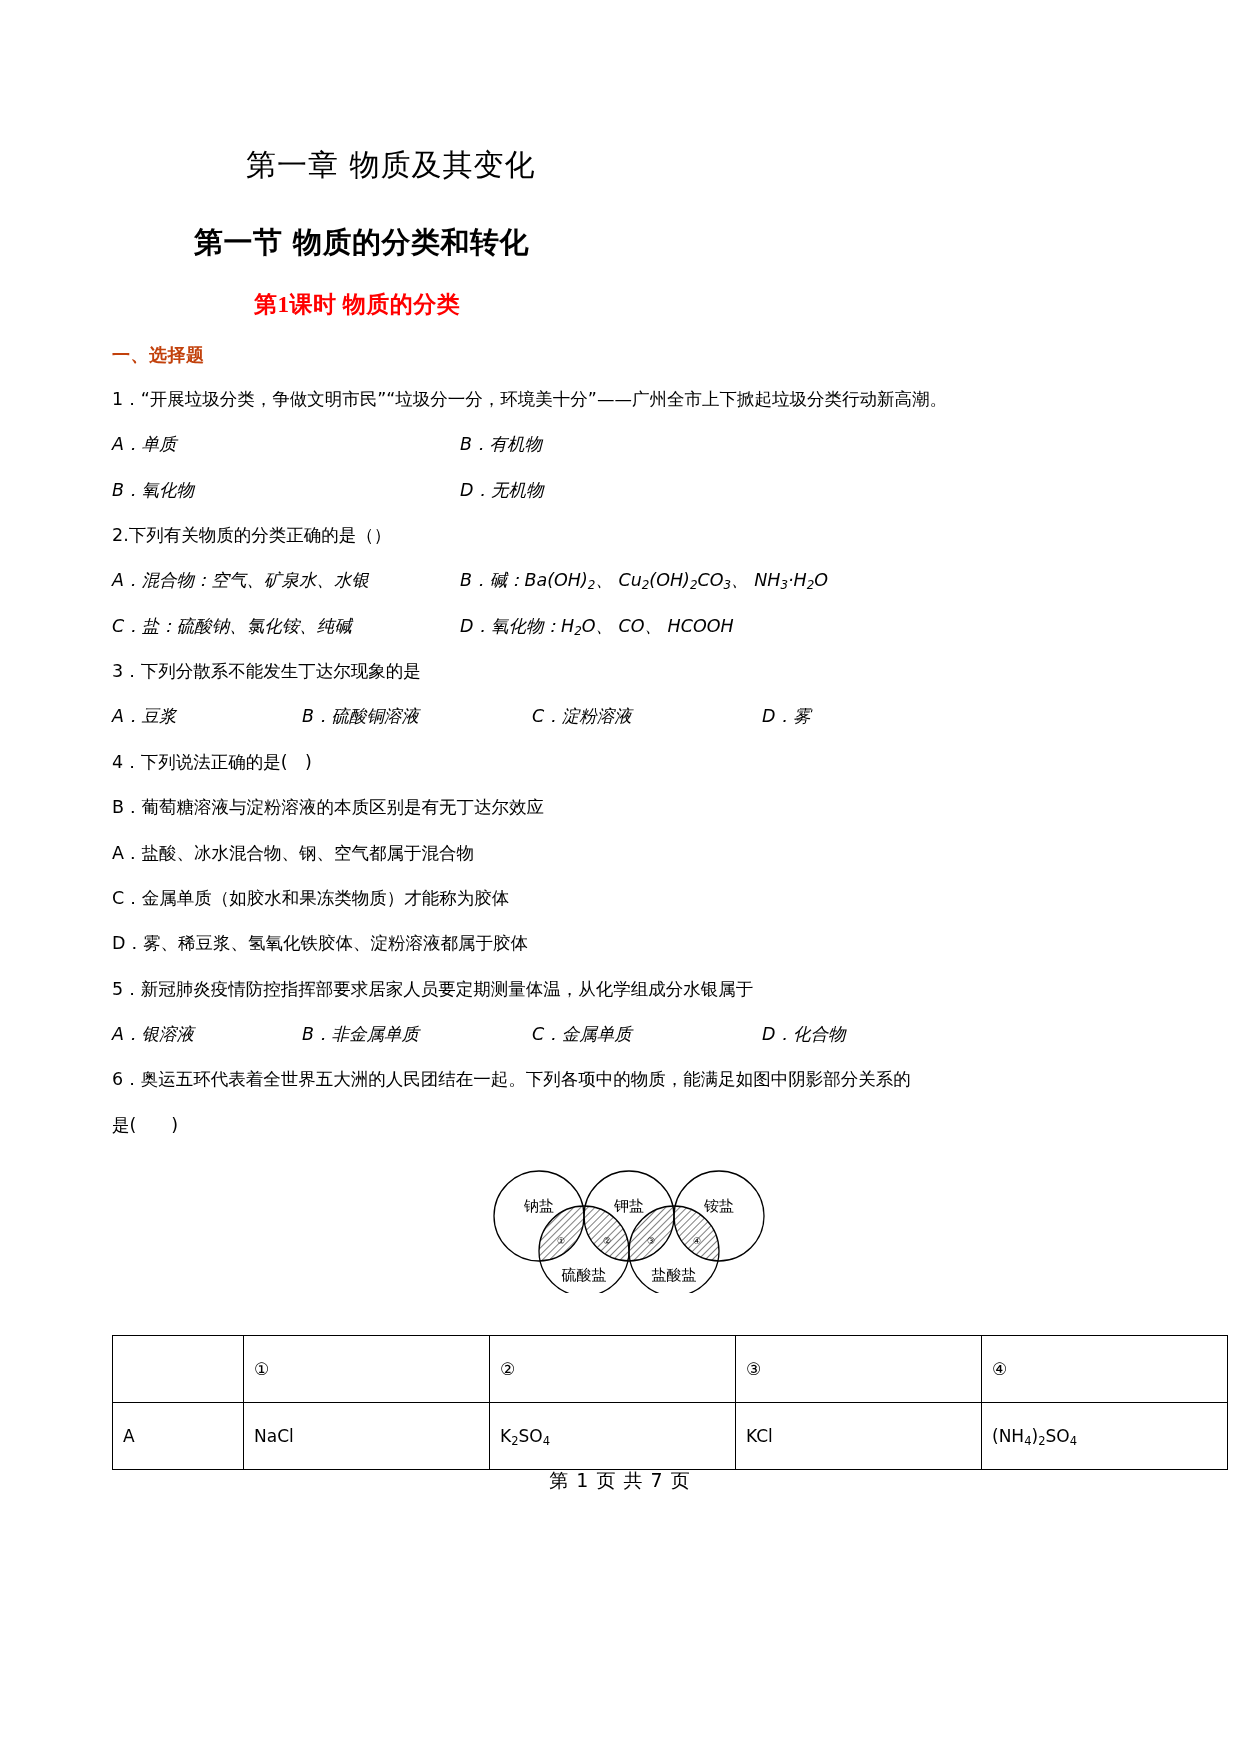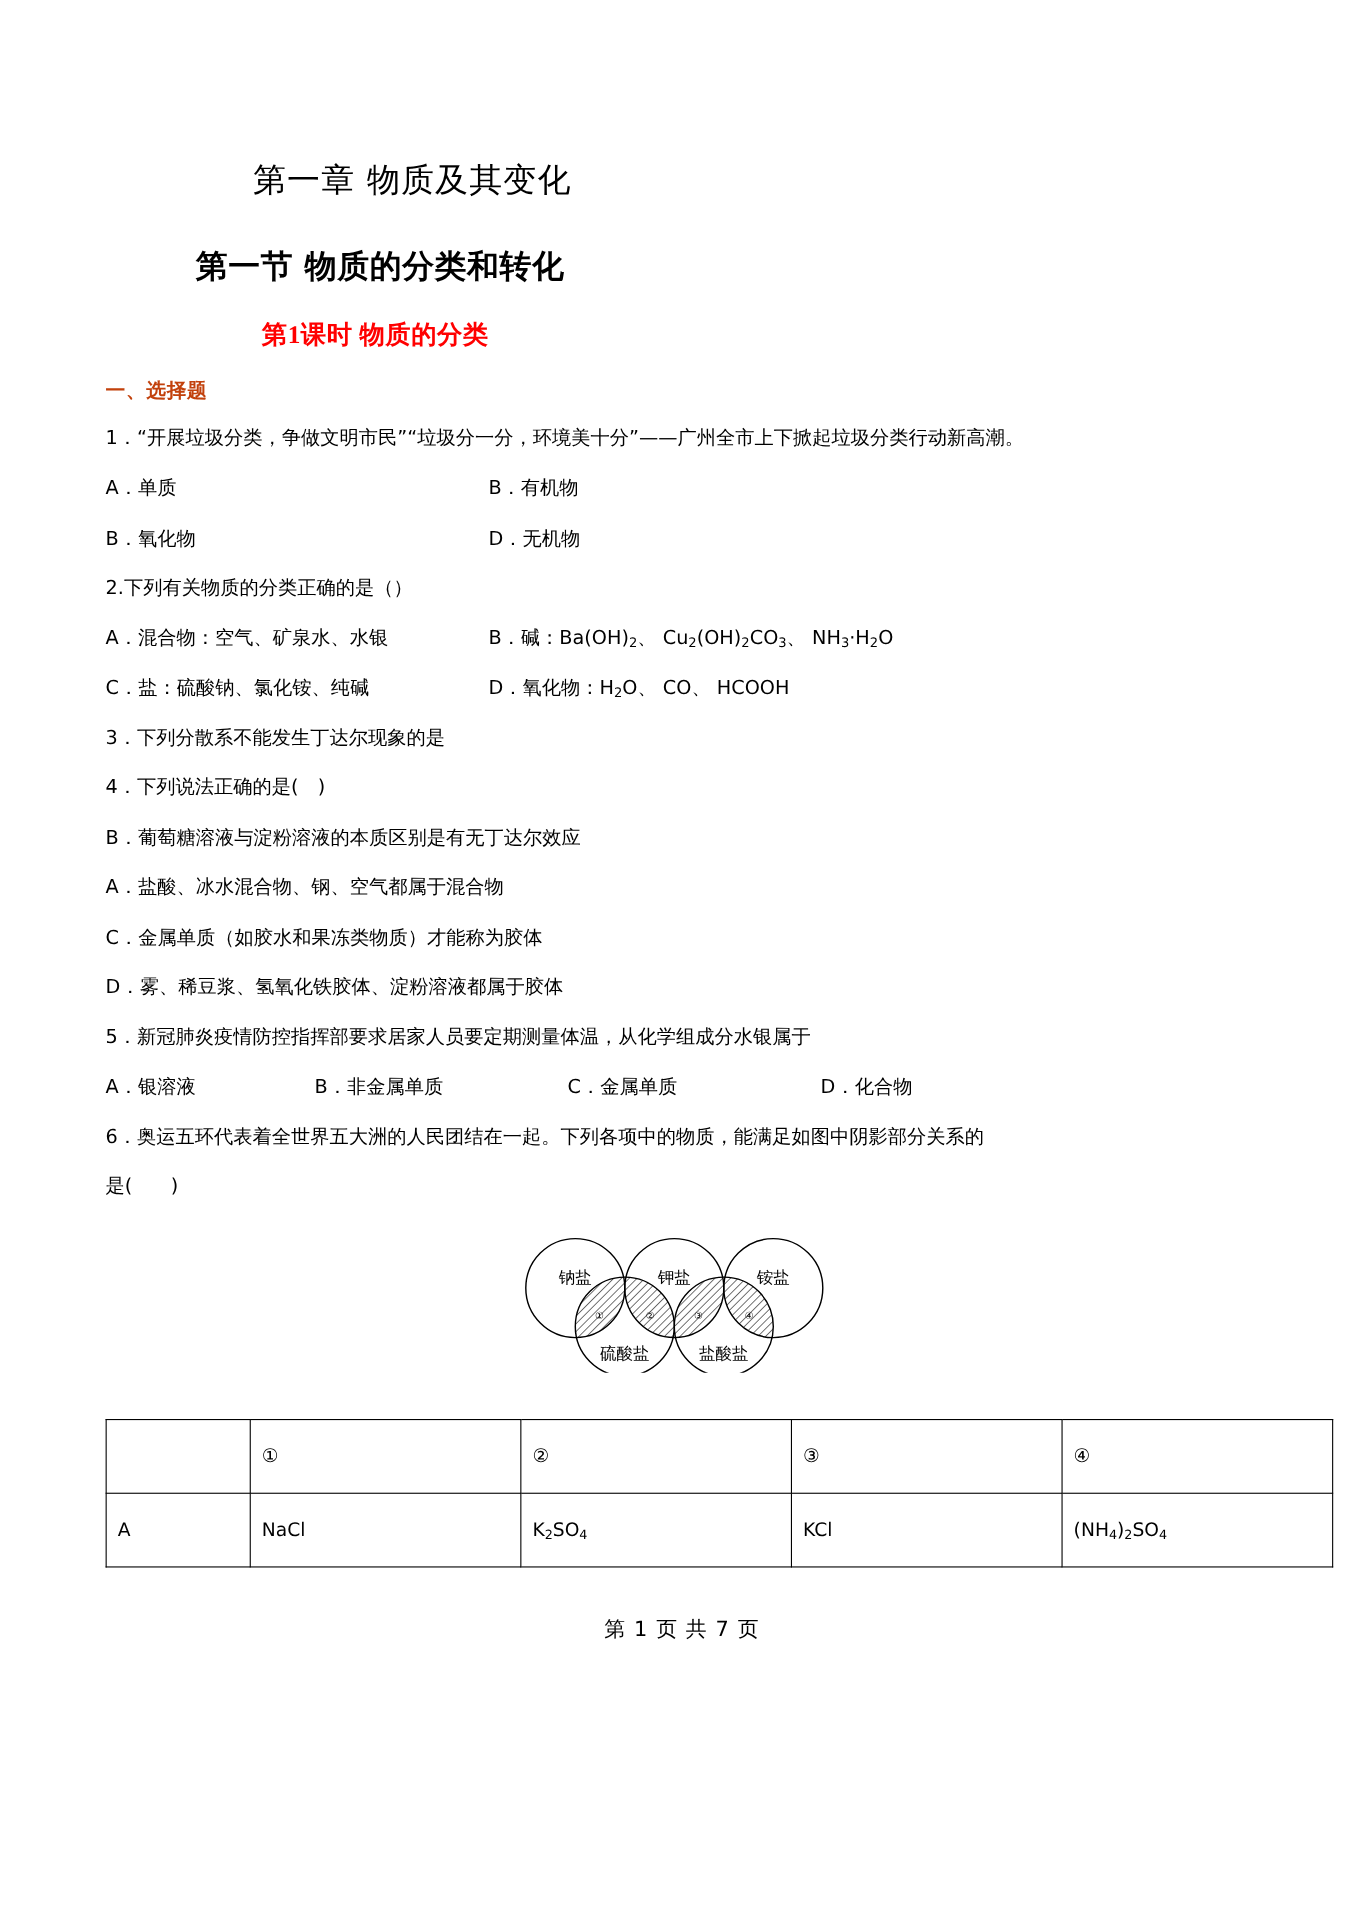--- a/index.html
+++ b/index.html
@@ -14,21 +14,21 @@
   .page {
     position: relative;
     width: 1240px;
     height: 1754px;
     background: #ffffff;
     margin: 0 auto;
     overflow: hidden;
   }
   .content {
     position: absolute;
-    left: 96px;
+    left: 112px;
     top: 96px;
     width: 1048px;
   }
 
   
   .chapter-title {
     font-family: "DejaVu Sans", "Liberation Sans", sans-serif;
     font-size: 30px;
     font-weight: normal;
     color: #000;
@@ -71,20 +71,21 @@
     margin-top: 20px;
     white-space: nowrap;
   }
   .opt-row {
     display: block;
     font-size: 17.5px;
     line-height: 1.45;
     margin-top: 20px;
     position: relative;
     white-space: nowrap;
+    font-style: italic;
   }
   .opt {
     display: inline-block;
     vertical-align: top;
   }
   sub {
     font-size: 0.68em;
     vertical-align: baseline;
     position: relative;
     bottom: -0.26em;
@@ -159,20 +160,23 @@
 
     <div class="q-line">2.下列有关物质的分类正确的是（）</div>
     <div class="opt-row">
       <span class="opt c1">A．混合物：空气、矿泉水、水银</span><span class="opt c2"><span>B．碱：Ba(OH)</span><sub>2</sub><span>、  Cu</span><sub>2</sub><span>(OH)</span><sub>2</sub><span>CO</span><sub>3</sub><span>、  NH</span><sub>3</sub><span>·H</span><sub>2</sub><span>O</span></span>
     </div>
     <div class="opt-row">
       <span class="opt c1">C．盐：硫酸钠、氯化铵、纯碱</span><span class="opt c2"><span>D．氧化物：H</span><sub>2</sub><span>O、  CO、  HCOOH</span></span>
     </div>
 
     <div class="q-line">3．下列分散系不能发生丁达尔现象的是</div>
+    <div class="opt-row">
+      <span class="opt t1">A．豆浆</span><span class="opt t2">B．硫酸铜溶液</span><span class="opt t3">C．淀粉溶液</span><span class="opt">D．雾</span>
+    </div>
 
     <div class="q-line">4．下列说法正确的是(　)</div>
     <div class="q-line">B．葡萄糖溶液与淀粉溶液的本质区别是有无丁达尔效应</div>
     <div class="q-line">A．盐酸、冰水混合物、钢、空气都属于混合物</div>
     <div class="q-line">C．金属单质（如胶水和果冻类物质）才能称为胶体</div>
     <div class="q-line">D．雾、稀豆浆、氢氧化铁胶体、淀粉溶液都属于胶体</div>
 
     <div class="q-line">5．新冠肺炎疫情防控指挥部要求居家人员要定期测量体温，从化学组成分水银属于</div>
     <div class="opt-row">
       <span class="opt t1">A．银溶液</span><span class="opt t2">B．非金属单质</span><span class="opt t3">C．金属单质</span><span class="opt">D．化合物</span>

